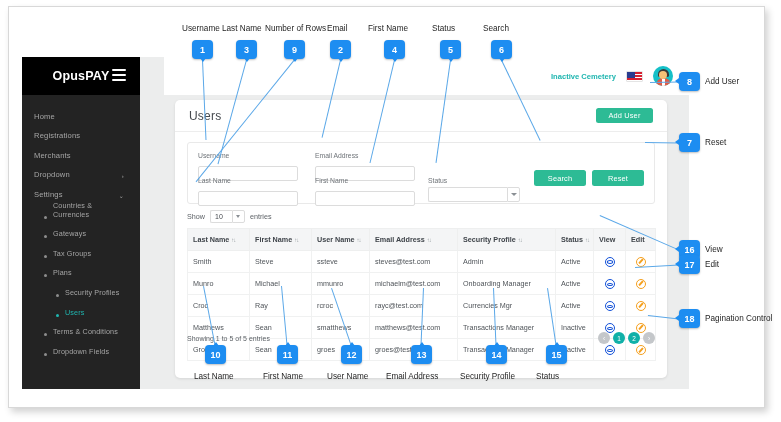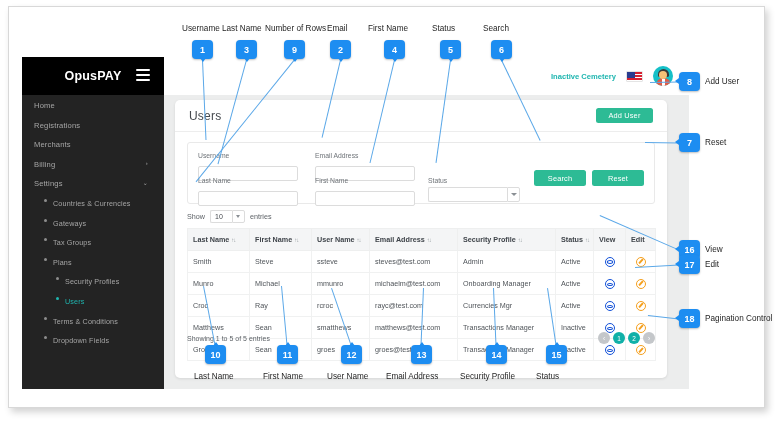--- a/index.html
+++ b/index.html
@@ -25,41 +25,41 @@
   #app {
     position: absolute; left: 22px; top: 57px;
     width: 667px; height: 332px;
     background: #eceded;
     overflow: hidden;
   }
 
   
   .sidebar {
     position: absolute; left: 0; top: 0;
-    width: 142px; height: 332px;
+    width: 118px; height: 332px;
     background: #232323;
   }
   .brand {
     height: 38px; background: #000000;
     display: flex; align-items: center; justify-content: center;
     position: relative;
   }
   .brand-text {
     color: #ffffff; font-size: 12.5px; font-weight: bold; letter-spacing: .2px;
   }
   .hamburger {
     position: absolute; right: 14px; top: 12px;
     width: 14px; height: 12px;
     display: flex; flex-direction: column; justify-content: space-between;
   }
   .hamburger i { display: block; height: 2px; background: #ffffff; border-radius: 1px; }
 
   .nav { padding-top: 6px; }
   .nav-item {
-    display: flex; align-items: flex-start;
+    display: flex; align-items: flex-end;
     height: 19.6px; padding-left: 12px; padding-right: 16px;
     color: #a6a6a6; font-size: 7.6px; letter-spacing: .15px;
   }
   .nav-item .lbl { flex: 1; }
   .nav-item .caret { font-size: 6px; color: #a6a6a6; }
   .nav-item.sub { padding-left: 22px; font-size: 7.2px; }
   .nav-item.sub2 { padding-left: 34px; font-size: 7.2px; }
   .nav-item.active, .nav-item.active .caret { color: #1fb6b0; }
   .bullet {
     width: 3px; height: 3px; border-radius: 50%;
@@ -264,21 +264,21 @@
           <div class="nav-item">
             <span class="lbl">Home</span>
           </div>
           <div class="nav-item">
             <span class="lbl">Registrations</span>
           </div>
           <div class="nav-item">
             <span class="lbl">Merchants</span>
           </div>
           <div class="nav-item">
-            <span class="lbl">Billing</span>
+            <span class="lbl">Dropdown</span>
             <span class="caret">›</span>
           </div>
           <div class="nav-item">
             <span class="lbl">Settings</span>
             <span class="caret">⌄</span>
           </div>
           <div class="nav-item sub">
             <span class="bullet"></span>
             <span class="lbl">Countries &amp; Currencies</span>
           </div>

